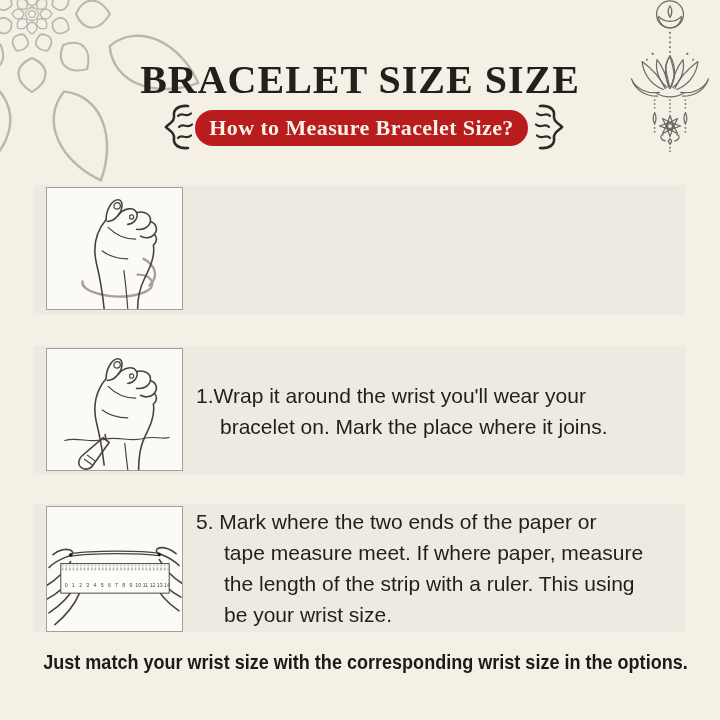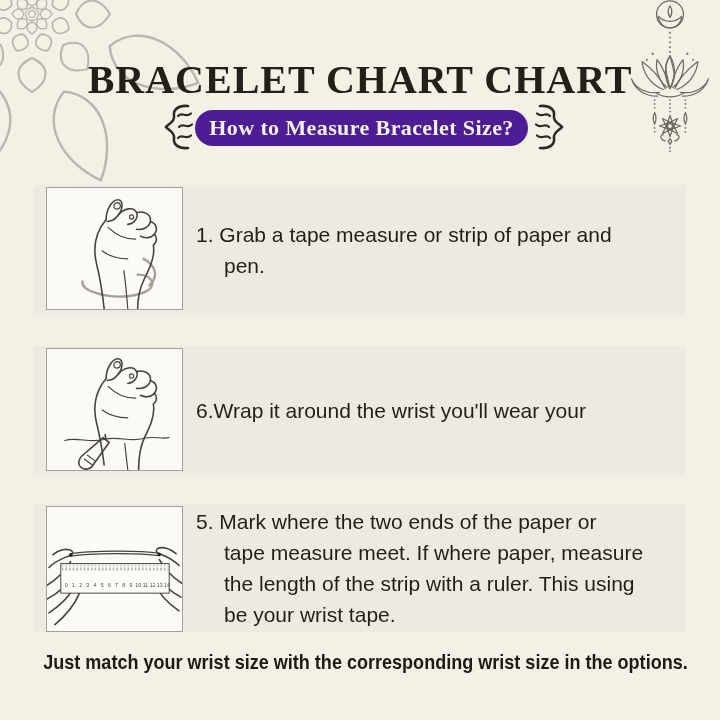--- a/index.html
+++ b/index.html
@@ -8,21 +8,21 @@
     background:#f5f0e5;overflow:hidden;
     font-family:"Liberation Sans",sans-serif;color:#21201b;
   }
   .title{
     position:absolute;top:56px;left:0;width:720px;text-align:center;
     font-family:"Liberation Serif",serif;font-weight:700;font-size:40px;
     letter-spacing:1px;color:#21201b;white-space:nowrap;
   }
   .badge{
     position:absolute;top:110px;left:195px;width:333px;height:36px;
-    background:#4c1d95;border-radius:18px;color:#f6f2e9;
+    background:#b91c1c;border-radius:18px;color:#f6f2e9;
     font-family:"Liberation Serif",serif;font-weight:700;font-size:22px;
     display:flex;align-items:center;justify-content:center;
     letter-spacing:.4px;white-space:nowrap;
   }
   .flourish{position:absolute;top:103px;width:36px;height:48px;}
   .flourish.left{left:158px;}
   .flourish.right{left:534px;transform:scaleX(-1);}
   .mandala{position:absolute;left:0;top:0;width:200px;height:200px;}
   .pendant{position:absolute;left:622px;top:0;width:96px;height:152px;}
   .step{position:absolute;left:33px;width:652px;background:#edeae2;}
@@ -156,21 +156,21 @@
       <use href="#dia" transform="rotate(135 48 131)"></use>
       <circle class="orn" cx="48" cy="131" r="2.6"></circle>
     </g>
     <path class="orn" d="M43,146.5 C38,145.5 37,140.5 41,140"></path>
     <path class="orn" d="M53,146.5 C58,145.5 59,140.5 55,140"></path>
     <path class="orn" d="M48,144 L49.8,147 L48,150 L46.2,147 Z"></path>
     <circle class="orndot" cx="48" cy="153.5" r="0.9"></circle>
       <circle class="orndot" cx="48" cy="157" r="0.9"></circle>
   </svg>
 
-  <div class="title">BRACELET CHART CHART</div>
+  <div class="title">BRACELET SIZE SIZE</div>
 
   <svg class="flourish left" viewBox="0 0 36 48" aria-hidden="true">
     <path class="flr" stroke-width="2.6" d="M30,3 C20,2 15,7 16,13 C17,19 10,21 8,24 C10,27 17,29 16,35 C15,41 20,46 30,45"></path>
     <path class="flr" stroke-width="2.2" d="M20,13 C24,8.5 28,15 33,10.5"></path>
     <path class="flr" stroke-width="2.2" d="M21,24 C25,19.5 29,26 34,21.5"></path>
     <path class="flr" stroke-width="2.2" d="M20,35 C24,30.5 28,37 33,32.5"></path>
   </svg>
   <div class="badge">How to Measure Bracelet Size?</div>
   <svg class="flourish right" viewBox="0 0 36 48" aria-hidden="true">
     <path class="flr" stroke-width="2.6" d="M30,3 C20,2 15,7 16,13 C17,19 10,21 8,24 C10,27 17,29 16,35 C15,41 20,46 30,45"></path>
@@ -189,24 +189,20 @@
         <path class="handthin" d="M68,17 C70,14 74,14 74.5,18 C74.5,21.5 70,22.5 68,20 Z"></path>
         <path class="hand" d="M72,28 C78,20 88,19 91,25 C93,30 89,36 82,37"></path>
         <path class="handthin" d="M84,28 C86,26.5 88.5,27.5 88,30 C87.5,32 85,32.3 84,30.8 Z"></path>
         <path class="hand" d="M91,25 C99,23 106,27 105,34 C104,40 97,43 91,42"></path>
         <path class="hand" d="M105,34 C111,36 113,42 109,47 C105,52 98,51 95,49"></path>
         <path class="hand" d="M109,47 C112,50 112,55 108,58 C110,70 104,82 99,92 C95,100 92,110 92,123"></path>
         <path class="handthin" d="M62,40 C70,48 80,52 90,52"></path>
         <path class="handthin" d="M56,64 C64,70 74,72 82,72"></path>
         <path class="handthin" d="M78,84 C80,98 81,110 82,123"></path>
       </svg>
-    </div>
-    <div class="texts">
-      <div>1. Grab a tape measure or strip of paper and</div>
-      <div class="cont">pen.</div>
     </div>
   </div>
 
   <div class="step step2">
     <div class="illus">
       <svg viewBox="0 0 137 123" aria-hidden="true">
         <path class="hand" d="M58,118 C56,102 54,90 50,74 C46,56 50,42 60,30"></path>
         <path class="hand" d="M60,30 C60,20 66,10 72,10 C78,10 77,20 72,26 C69,30 64,32 61,32"></path>
         <path class="handthin" d="M68,15 C70,12 74,12 74.5,16 C74.5,19.5 70,20.5 68,18 Z"></path>
         <path class="hand" d="M72,26 C78,18 88,17 91,23 C93,28 89,34 82,35"></path>
@@ -218,21 +214,22 @@
         <path class="handthin" d="M56,62 C64,68 74,70 82,70"></path>
         <path class="handthin" d="M79,96 C80,106 81,114 82,123"></path>
         <path class="handthin" d="M18,93 C30,89 44,96 58,92 C72,88 84,95 98,91 C108,88 116,92 124,90"></path>
         <path class="hand" stroke-width="2.2" d="M59,87 L60,93"></path>
         <path class="hand" d="M57,90 L63,95 L46,119 C43,123 37,123 34,120 C31,117 32,112 35,109 Z"></path>
         <path class="handthin" d="M38,112 L46,118"></path>
         <path class="handthin" d="M41,108 L49,114"></path>
       </svg>
     </div>
     <div class="texts">
-      <div>6.Wrap it around the wrist you'll wear your</div>
+      <div>1.Wrap it around the wrist you'll wear your</div>
+      <div class="cont">bracelet on. Mark the place where it joins.</div>
     </div>
   </div>
 
   <div class="step step3">
     <div class="illus">
       <svg viewBox="0 0 137 123" aria-hidden="true">
         <defs>
           <pattern id="tickp" width="3.7" height="6" patternUnits="userSpaceOnUse">
             <path d="M1,0 V4.5" stroke="#4a4840" stroke-width="0.7"></path>
           </pattern>
@@ -266,19 +263,19 @@
         <path class="handthin" d="M24,46 C45,42.5 95,42.5 114,45.5"></path>
         <path class="handthin" d="M24,48.5 C45,45 95,45 114,48"></path>
         <circle cx="24" cy="47.3" r="1.7" fill="#1c1b17"></circle>
         <circle cx="114" cy="46.8" r="1.7" fill="#1c1b17"></circle>
       </svg>
     </div>
     <div class="texts">
       <div>5. Mark where the two ends of the paper or</div>
       <div class="cont">tape measure meet. If where paper, measure</div>
       <div class="cont">the length of the strip with a ruler. This using</div>
-      <div class="cont">be your wrist tape.</div>
+      <div class="cont">be your wrist size.</div>
     </div>
   </div>
 
   <div class="footer">Just match your wrist size with the corresponding wrist size in the options.</div>
 
 </div>
 
 </body></html>

